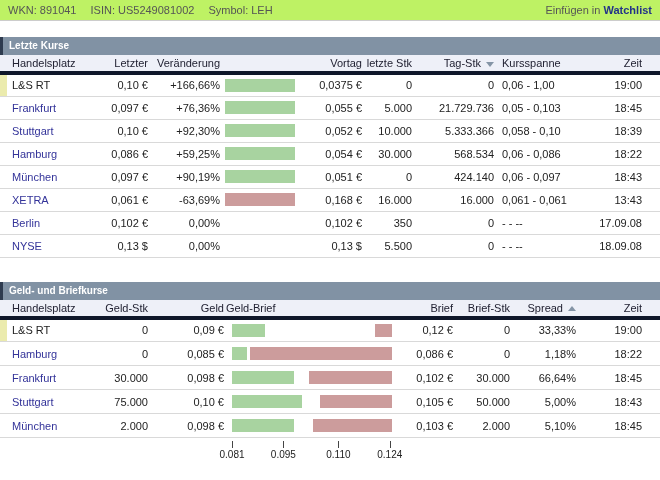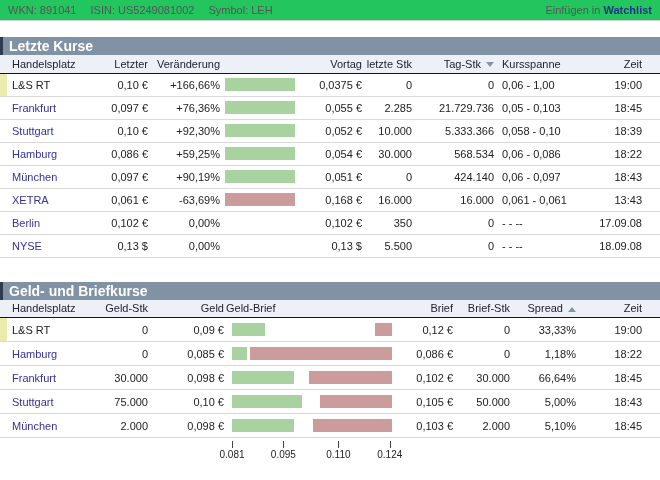--- a/index.html
+++ b/index.html
@@ -7,21 +7,21 @@
   body {
     background: #ffffff;
     font-family: "Liberation Sans", "DejaVu Sans", sans-serif;
     font-size: 11px;
     color: #222222;
     overflow: hidden;
   }
   
   .topbar {
     height: 21px;
-    background: #22c55e;
+    background: #bef264;
     border-bottom: 1px solid #cccccc;
     display: flex;
     align-items: center;
     justify-content: space-between;
     padding: 0 8px;
     color: #555555;
   }
   .topbar .ids { display: flex; gap: 14px; }
   .watchlist-wrap { color: #555555; }
   .watchlist-link {
@@ -33,28 +33,28 @@
   .spacer1 { height: 16px; }
   .spacer2 { height: 24px; }
   
   .section-title {
     height: 18px;
     line-height: 18px;
     background: #8192a4;
     border-left: 3px solid #2e3b4f;
     color: #ffffff;
     font-weight: bold;
-    font-size: 14px;
+    font-size: 10px;
     padding-left: 6px;
   }
   
   table { width: 660px; border-collapse: collapse; table-layout: fixed; }
   thead th {
     background: #eef0f8;
-    border-bottom: 1px solid #0f172a;
+    border-bottom: 4px solid #0f172a;
     height: 18px;
     font-weight: normal;
     color: #222233;
     white-space: nowrap;
     cursor: pointer;
   }
   tbody td {
     border-bottom: 1px solid #d9d9d9;
     white-space: nowrap;
     vertical-align: middle;
@@ -169,21 +169,21 @@
     <td class="r">19:00</td>
   </tr>
       <tr>
     <td class="hp"><a class="hp-name">Frankfurt</a></td>
     <td class="r">0,097 €</td>
     <td class="r">+76,36%</td>
     <td>
           <div class="vbar up"></div>
         </td>
     <td class="r">0,055 €</td>
-    <td class="r">2.285</td>
+    <td class="r">5.000</td>
     <td class="r">21.729.736</td>
     <td class="c">0,05 - 0,103</td>
     <td class="r">18:45</td>
   </tr>
       <tr>
     <td class="hp"><a class="hp-name">Stuttgart</a></td>
     <td class="r">0,10 €</td>
     <td class="r">+92,30%</td>
     <td>
           <div class="vbar up"></div>

